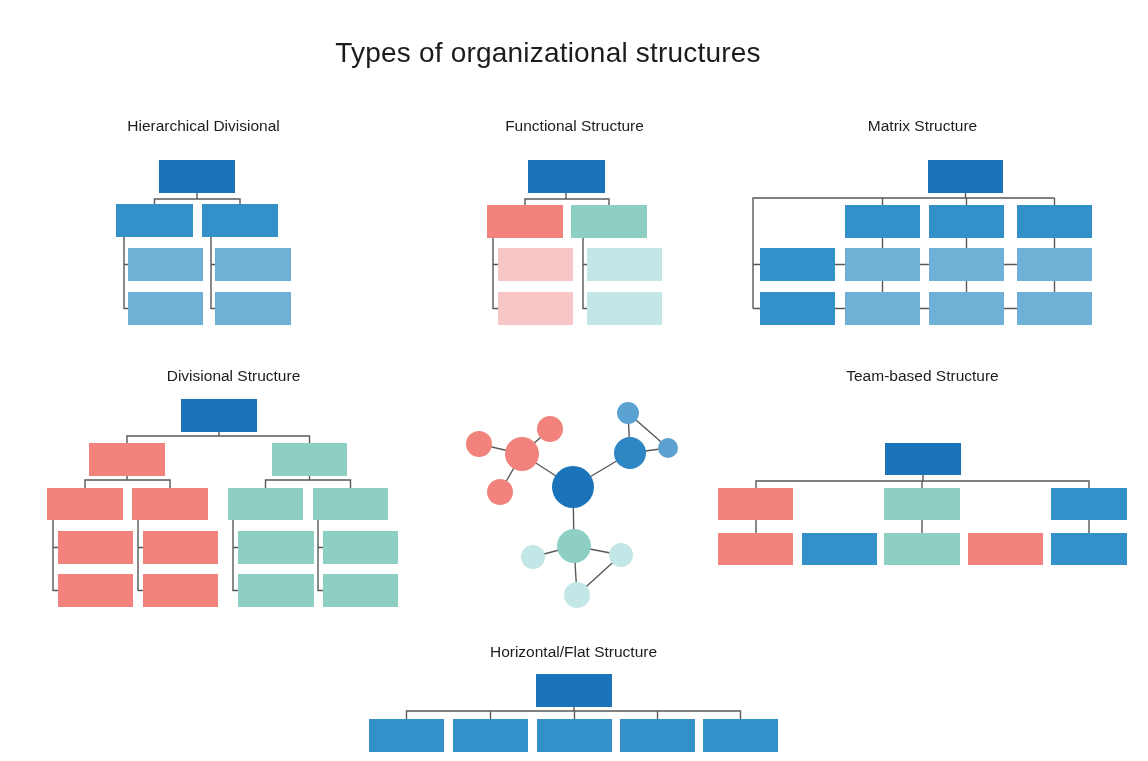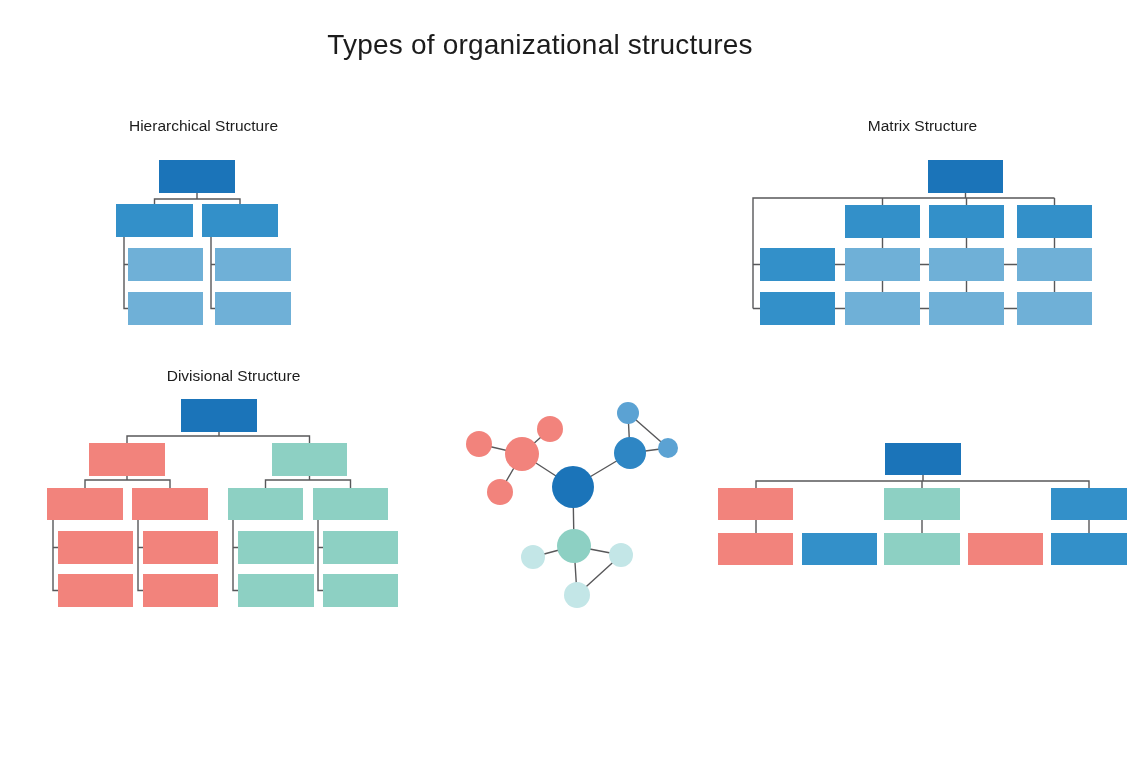--- a/index.html
+++ b/index.html
@@ -1,18 +1,18 @@
 <!DOCTYPE html>
 <html style="--dark_blue: #1b74b9; --medium_blue: #3390c9; --light_blue: #6fb0d7; --network_blue_hub: #2e86c4; --network_blue_small: #5ba2d3; --salmon: #f2837c; --light_pink: #f9c6c8; --teal: #8dd0c3; --light_teal: #c3e6e7; --connector: #58585a; --text: #1c1c1c; --background: #ffffff;"><head>
 <meta charset="utf-8">
 <style>
   html,body{margin:0;padding:0;background:#fff;}
   body{width:1148px;height:761px;position:relative;font-family:"Liberation Sans",sans-serif;overflow:hidden;}
   .stage{position:absolute;left:0;top:0;width:1148px;height:761px;background:var(--background,#fff);}
-  .title{position:absolute;left:0;top:29px;width:1080px;margin:0;text-align:center;
+  .title{position:absolute;left:0;top:29px;width:1080px;margin:8px;text-align:center;
          font-size:28px;font-weight:400;color:var(--text,#1c1c1c);letter-spacing:.2px;}
   .panel{position:absolute;}
   .plabel{position:absolute;left:0;right:0;top:0;text-align:center;font-size:15.5px;
           line-height:20px;color:var(--text,#1c1c1c);white-space:nowrap;}
   .panel svg{position:absolute;left:0;overflow:visible;display:block;}
   .shift{transform:translateX(11px);}
   .cd{fill:var(--dark_blue,#1b74b9);}   
   .cm{fill:var(--medium_blue,#3390c9);} 
   .cl{fill:var(--light_blue,#6fb0d7);}  
   .cs{fill:var(--salmon,#f2837c);}      
@@ -24,39 +24,58 @@
   .ln{fill:none;stroke:var(--connector,#58585a);stroke-width:1.4;}
 </style>
 </head>
 <body>
 
 <div class="stage">
 
   <h1 class="title">Types of organizational structures</h1>
 
   <section class="panel" style="left:116px;top:116px;width:175px;height:210px">
-    <div class="plabel">Hierarchical Structure</div>
+    <div class="plabel">Hierarchical Divisional</div>
     <svg style="top:44px" width="175" height="166" viewBox="0 0 175 166">
       <path class="ln" d="M81 33 V39 M38.5 44 V39 H124 V44 M8 77 V148.5 H12 M8 104.5 H12 M95 77 V148.5 H99 M95 104.5 H99"></path>
       <g>
         <rect class="cd" x="43" y="0" width="76" height="33"></rect>
       </g>
       <g>
         <rect class="cm" x="0" y="44" width="77" height="33"></rect>
         <rect class="cm" x="86" y="44" width="76" height="33"></rect>
       </g>
       <g>
         <rect class="cl" x="12" y="88" width="75" height="33"></rect>
         <rect class="cl" x="99" y="88" width="76" height="33"></rect>
         <rect class="cl" x="12" y="132" width="75" height="33"></rect>
         <rect class="cl" x="99" y="132" width="76" height="33"></rect>
       </g>
     </svg>
   </section>
 
+  <section class="panel" style="left:487px;top:116px;width:175px;height:210px">
+    <div class="plabel">Functional Structure</div>
+    <svg style="top:44px" width="175" height="166" viewBox="0 0 175 166">
+      <path class="ln" d="M79 33 V39 M38 45 V39 H122 V45 M6 78 V148.5 H11 M6 104.5 H11 M96 78 V148.5 H100 M96 104.5 H100"></path>
+      <g>
+        <rect class="cd" x="41" y="0" width="77" height="33"></rect>
+      </g>
+      <g>
+        <rect class="cs" x="0" y="45" width="76" height="33"></rect>
+        <rect class="ct" x="84" y="45" width="76" height="33"></rect>
+      </g>
+      <g>
+        <rect class="cp" x="11" y="88" width="75" height="33"></rect>
+        <rect class="cp" x="11" y="132" width="75" height="33"></rect>
+        <rect class="cq" x="100" y="88" width="75" height="33"></rect>
+        <rect class="cq" x="100" y="132" width="75" height="33"></rect>
+      </g>
+    </svg>
+  </section>
 
   <section class="panel" style="left:47px;top:366px;width:351px;height:242px">
     <div class="plabel shift">Divisional Structure</div>
     <svg style="top:33px" width="351" height="209" viewBox="0 0 351 209">
       <path class="ln" d="M172 33 V37 M80 44 V37 H262.5 V44
                M80 77 V81 M38 89 V81 H123 V89
                M262.5 77 V81 M218.5 89 V81 H303.5 V89
                M6 121 V191.5 H11 M6 148.5 H11
                M91 121 V191.5 H96 M91 148.5 H96
                M186 121 V191.5 H191 M186 148.5 H191
@@ -133,34 +152,51 @@
         <circle class="cq" cx="68" cy="152" r="12"></circle>
         <circle class="cq" cx="156" cy="150" r="12"></circle>
         <circle class="cq" cx="112" cy="190" r="13"></circle>
         <circle class="ct" cx="109" cy="141" r="17"></circle>
         <circle class="cd" cx="108" cy="82" r="21"></circle>
       </g>
     </svg>
   </section>
 
   <section class="panel" style="left:718px;top:366px;width:409px;height:200px">
+    <div class="plabel">Team-based Structure</div>
     <svg style="top:77px" width="409" height="123" viewBox="0 0 409 123">
       <path class="ln" d="M205 32 V38 M38 45 V38 H371 V45 M204 38 V45 M38 77 V90 M204 77 V90 M371 77 V90"></path>
       <g>
         <rect class="cd" x="167" y="0" width="76" height="32"></rect>
       </g>
       <g>
         <rect class="cs" x="0" y="45" width="75" height="32"></rect>
         <rect class="ct" x="166" y="45" width="76" height="32"></rect>
         <rect class="cm" x="333" y="45" width="76" height="32"></rect>
       </g>
       <g>
         <rect class="cs" x="0" y="90" width="75" height="32"></rect>
         <rect class="cm" x="84" y="90" width="75" height="32"></rect>
         <rect class="ct" x="166" y="90" width="76" height="32"></rect>
         <rect class="cs" x="250" y="90" width="75" height="32"></rect>
         <rect class="cm" x="333" y="90" width="76" height="32"></rect>
       </g>
     </svg>
   </section>
 
+  <section class="panel" style="left:369px;top:642px;width:409px;height:111px">
+    <div class="plabel">Horizontal/Flat Structure</div>
+    <svg style="top:32px" width="409" height="79" viewBox="0 0 409 79">
+      <path class="ln" d="M205 33 V37 M37.5 45 V37 H371.5 V45 M121.5 37 V45 M205.5 37 V45 M288.5 37 V45"></path>
+      <g>
+        <rect class="cd" x="167" y="0" width="76" height="33"></rect>
+      </g>
+      <g>
+        <rect class="cm" x="0" y="45" width="75" height="33"></rect>
+        <rect class="cm" x="84" y="45" width="75" height="33"></rect>
+        <rect class="cm" x="168" y="45" width="75" height="33"></rect>
+        <rect class="cm" x="251" y="45" width="75" height="33"></rect>
+        <rect class="cm" x="334" y="45" width="75" height="33"></rect>
+      </g>
+    </svg>
+  </section>
 
 </div>
 
 </body></html>

